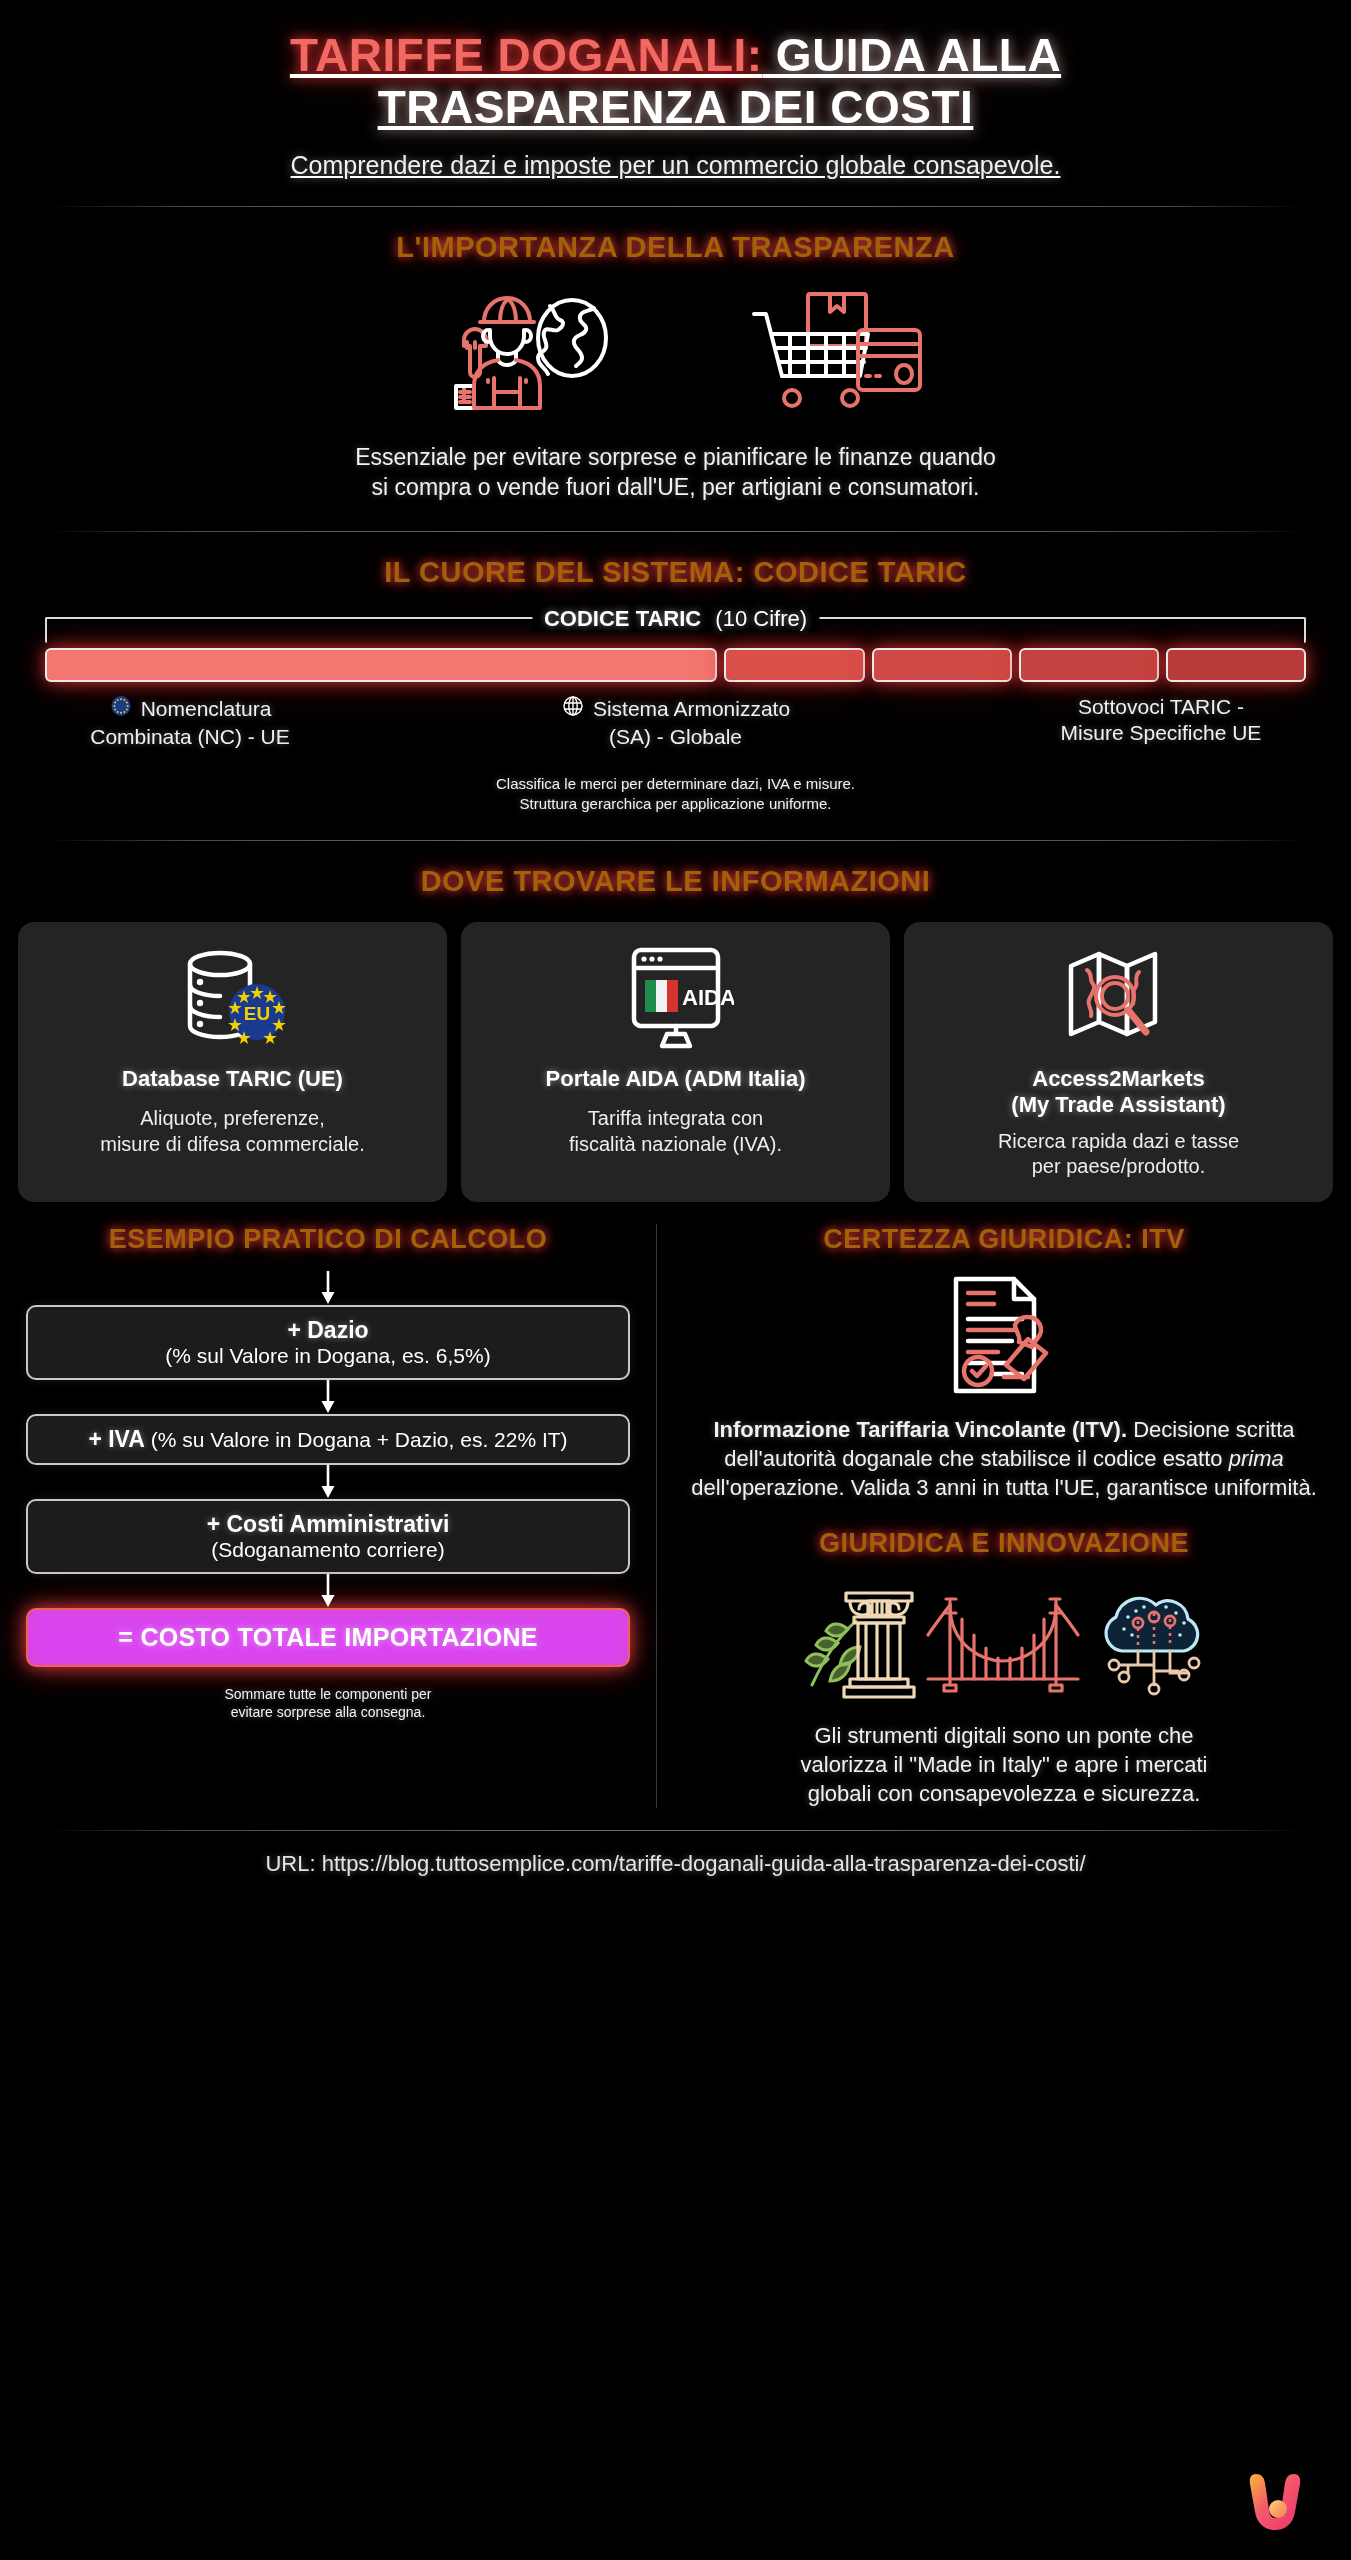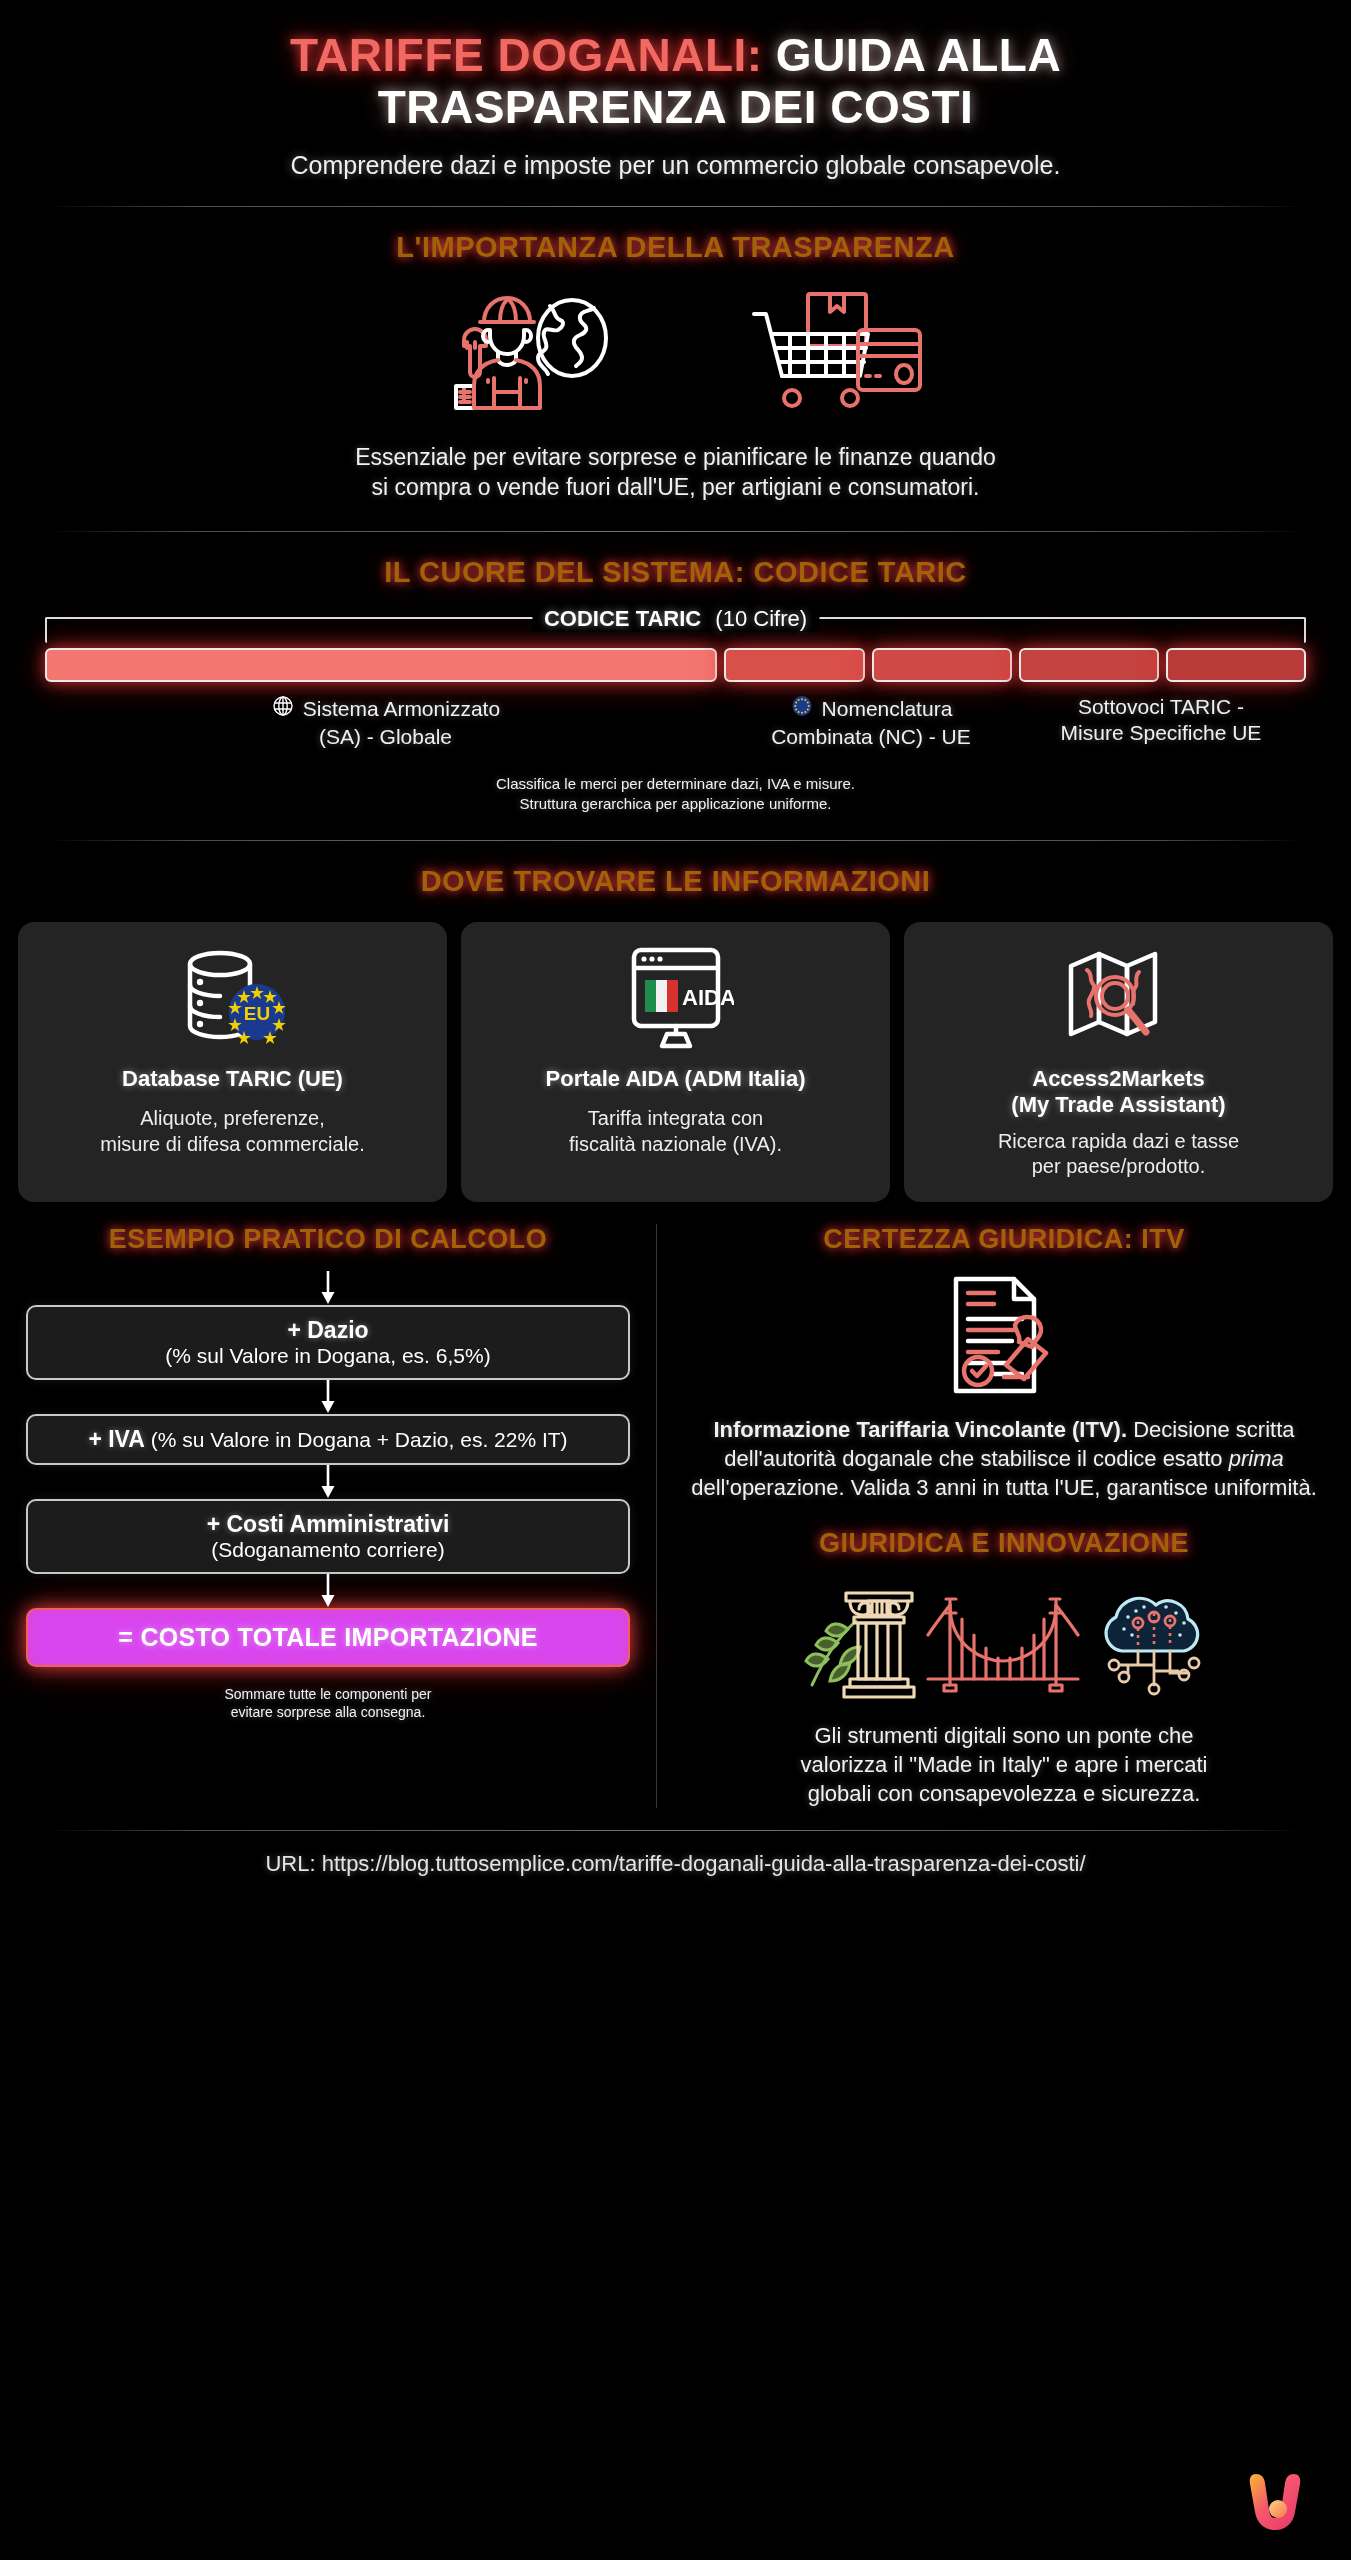--- a/index.html
+++ b/index.html
@@ -35,21 +35,21 @@
     margin: 0 45px;
   }
   .body-text {
     text-align: center;
     color: #f2f2f2;
     text-shadow: 0 0 6px rgba(255,255,255,.35);
     line-height: 1.32;
   }
 
   
-  .hero { padding: 30px 40px 0; }
+  .hero { padding: 30px 40px 0; text-decoration: underline; }
   .title {
     font-size: 46px;
     font-weight: 700;
     text-align: center;
     line-height: 1.12;
     letter-spacing: 0.5px;
   }
   .title .red {
     color: #f06a63;
     text-shadow: 0 0 12px rgba(240,60,60,.9), 0 0 28px rgba(240,40,40,.6);
@@ -269,31 +269,20 @@
         </div>
       </div>
       <div class="segments" id="taric-segments">
           <div class="seg" style="flex: 54 1 0%; background: rgb(244, 118, 112);"></div>
           <div class="seg" style="flex: 11 1 0%; background: rgb(217, 80, 75);"></div>
           <div class="seg" style="flex: 11 1 0%; background: rgb(207, 74, 70);"></div>
           <div class="seg" style="flex: 11 1 0%; background: rgb(196, 67, 64);"></div>
           <div class="seg" style="flex: 11 1 0%; background: rgb(184, 59, 58);"></div>
         </div>
       <div class="legend-row" id="taric-legend">
-          <div class="legend-item" style="flex: 54 1 0%;">
-            <div class="legend-top">
-              <span><svg width="24" height="24" viewBox="0 0 24 24" fill="none" stroke="#fff" stroke-width="1.4">
-                  <circle cx="12" cy="12" r="9"></circle>
-                  <ellipse cx="12" cy="12" rx="4.2" ry="9"></ellipse>
-                  <path d="M3.3 9h17.4M3.3 15h17.4M12 3v18"></path>
-                </svg></span>
-              <span>Sistema Armonizzato</span>
-            </div>
-            <div>(SA) - Globale</div>
-          </div>
           <div class="legend-item" style="flex: 23 1 0%;">
             <div class="legend-top">
               <span><svg width="24" height="24" viewBox="0 0 24 24">
                   <ellipse cx="12" cy="12" rx="9.5" ry="10" fill="#1a3a8f"></ellipse>
                   <g fill="#f0d000">
                     <circle cx="12" cy="5.2" r="1"></circle>
                     <circle cx="15.4" cy="6.1" r="1"></circle>
                     <circle cx="17.8" cy="8.6" r="1"></circle>
                     <circle cx="18.7" cy="12" r="1"></circle>
                     <circle cx="17.8" cy="15.4" r="1"></circle>
@@ -302,20 +291,31 @@
                     <circle cx="8.6" cy="17.9" r="1"></circle>
                     <circle cx="6.2" cy="15.4" r="1"></circle>
                     <circle cx="5.3" cy="12" r="1"></circle>
                     <circle cx="6.2" cy="8.6" r="1"></circle>
                     <circle cx="8.6" cy="6.1" r="1"></circle>
                   </g>
                 </svg></span>
               <span>Nomenclatura</span>
             </div>
             <div>Combinata (NC) - UE</div>
+          </div>
+          <div class="legend-item" style="flex: 54 1 0%;">
+            <div class="legend-top">
+              <span><svg width="24" height="24" viewBox="0 0 24 24" fill="none" stroke="#fff" stroke-width="1.4">
+                  <circle cx="12" cy="12" r="9"></circle>
+                  <ellipse cx="12" cy="12" rx="4.2" ry="9"></ellipse>
+                  <path d="M3.3 9h17.4M3.3 15h17.4M12 3v18"></path>
+                </svg></span>
+              <span>Sistema Armonizzato</span>
+            </div>
+            <div>(SA) - Globale</div>
           </div>
           <div class="legend-item" style="flex: 23 1 0%;">
             <div class="legend-top">
               <span>Sottovoci TARIC -</span>
             </div>
             <div>Misure Specifiche UE</div>
           </div>
         </div>
     </div>
 

